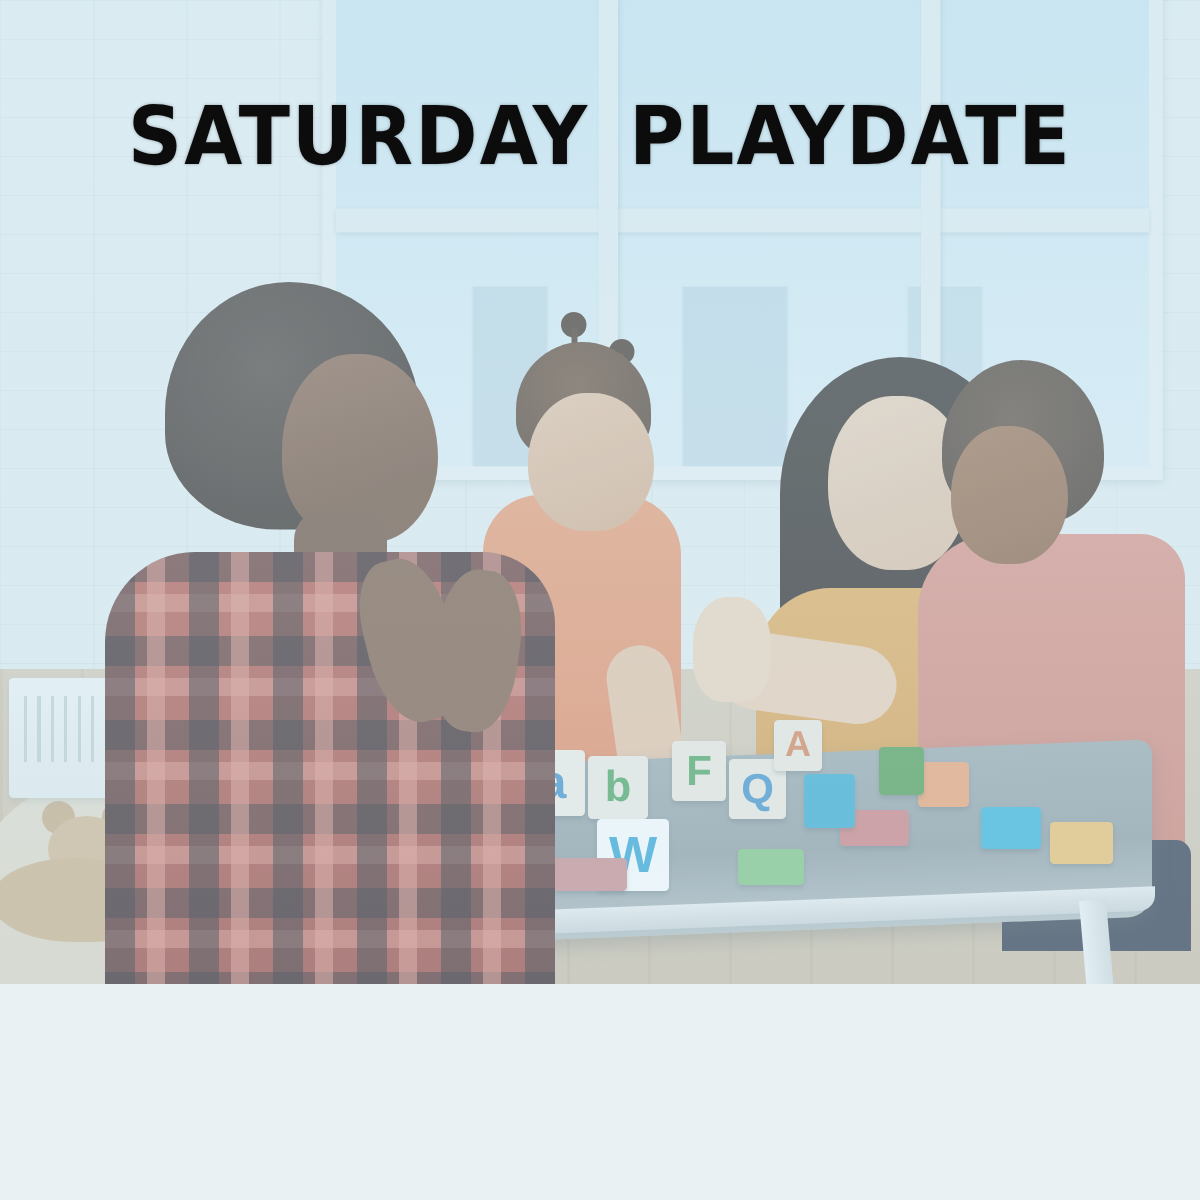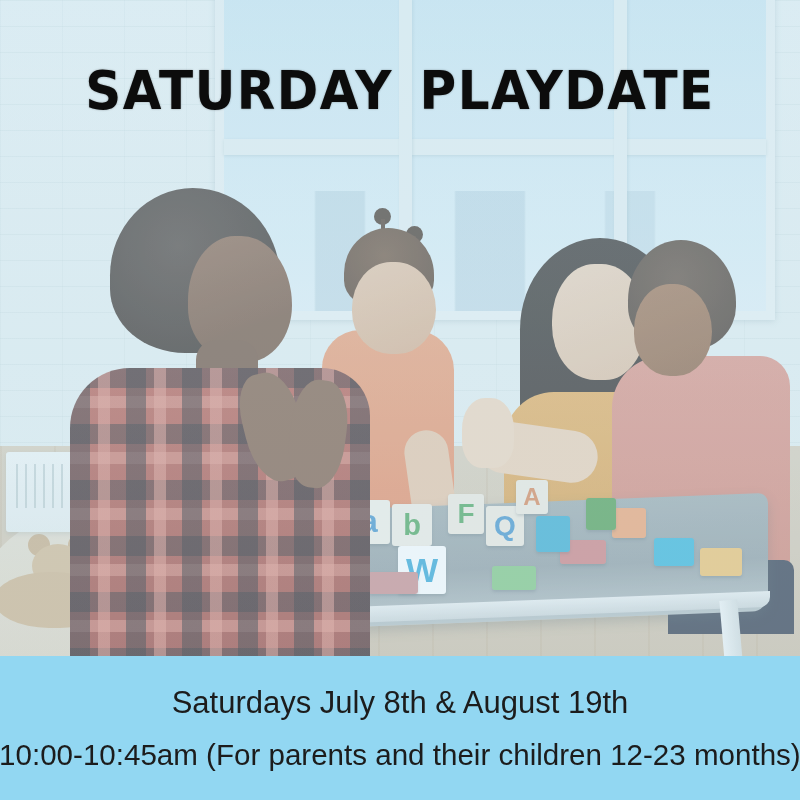--- a/index.html
+++ b/index.html
@@ -460,18 +460,14 @@
       <div class="handA"></div>
       <div class="handB"></div>
     </div>
 
     <div class="photo-wash"></div>
     <div class="photo-fade"></div>
   </div>
 
   <div class="title">Saturday Playdate</div>
 
-  <div class="banner">
-    <div class="banner-line1">Saturdays July 8th &amp; August 19th</div>
-    <div class="banner-line2">10:00-10:45am (For parents and their children 12-23 months)</div>
-  </div>
 
 </div>
 
 </body></html>

